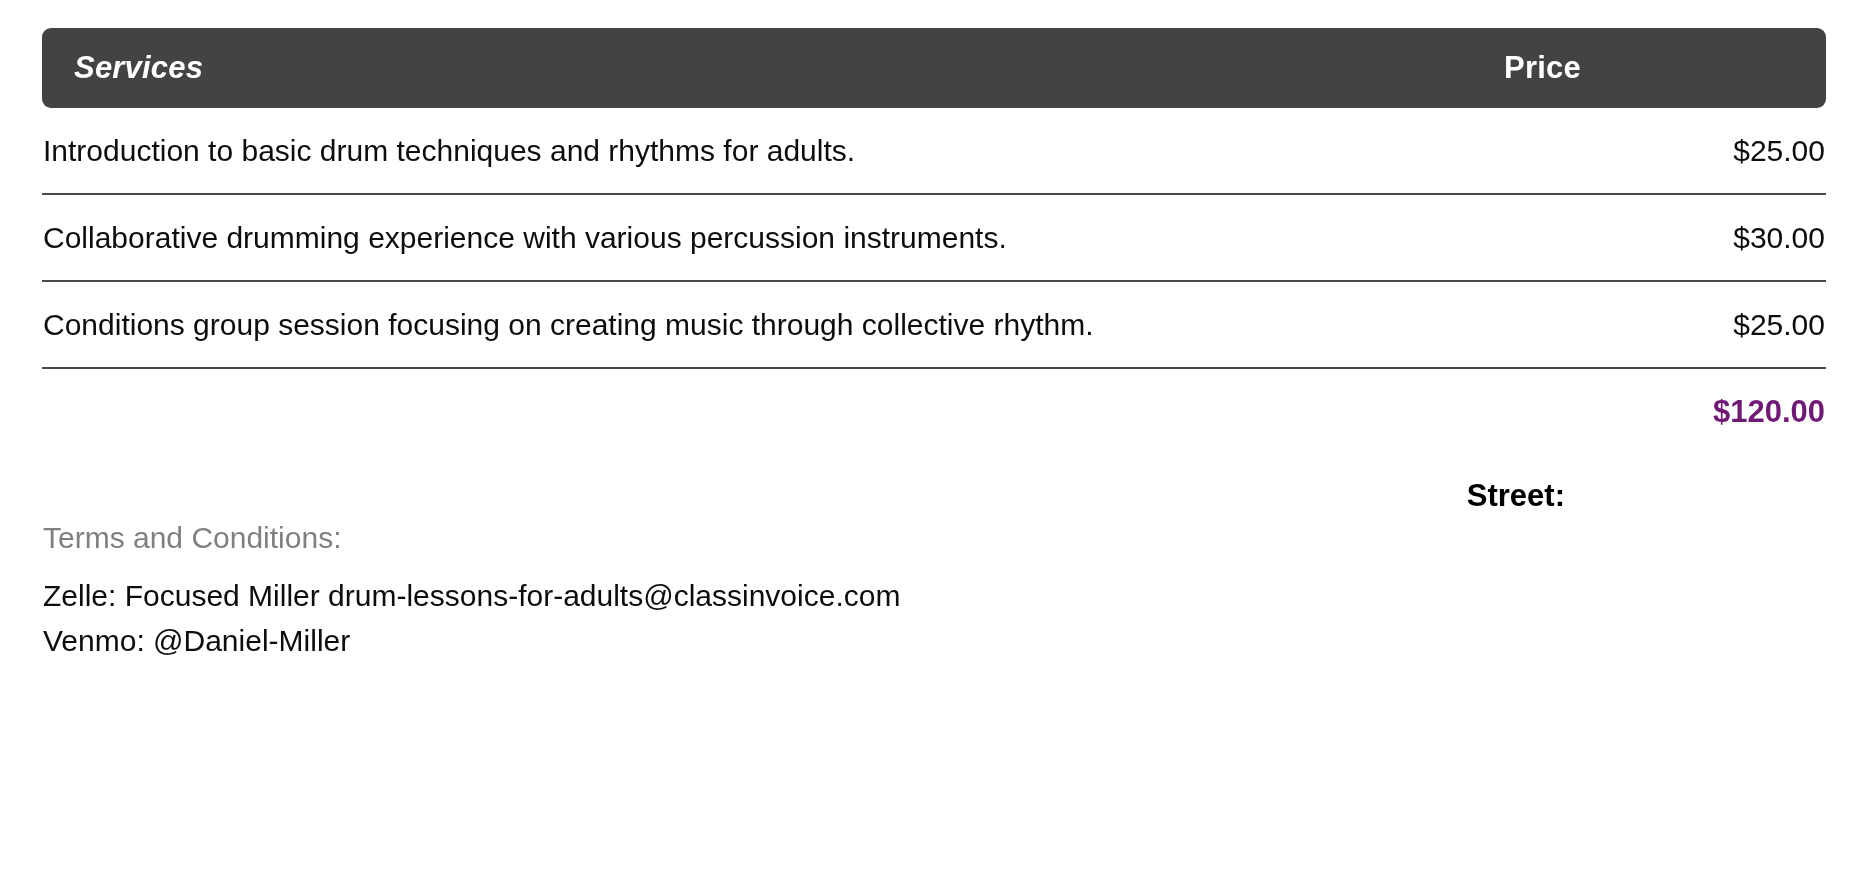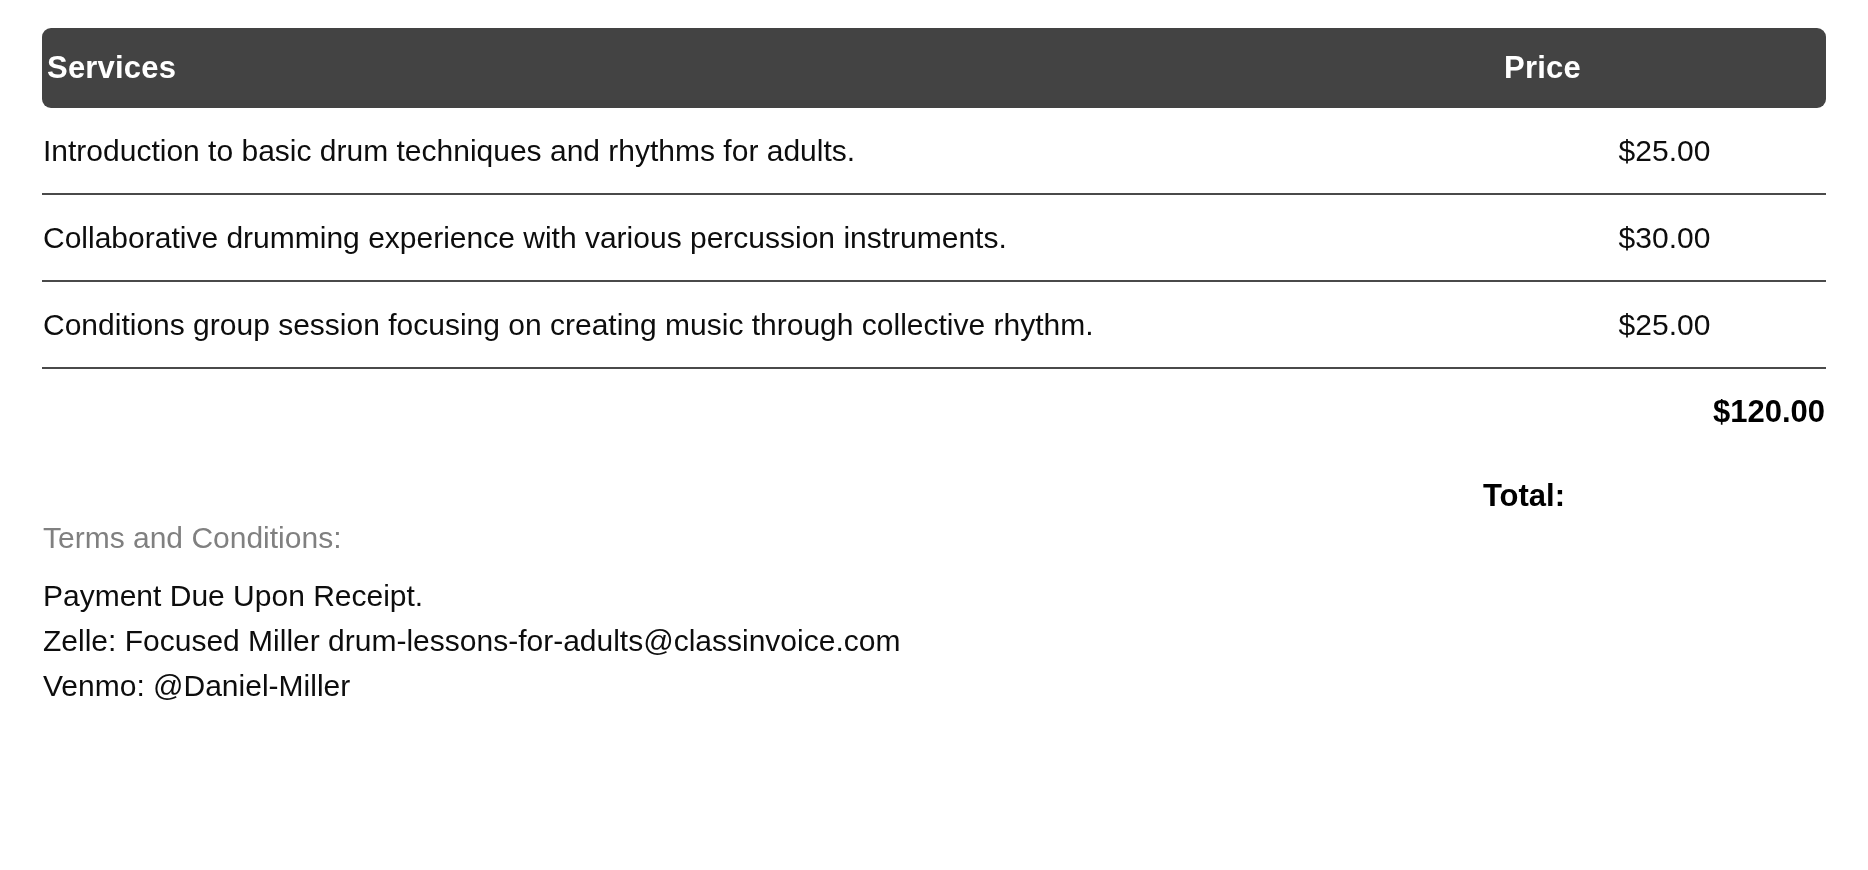--- a/index.html
+++ b/index.html
@@ -35,23 +35,24 @@
     color: #ffffff;
     font-size: 31px;
     font-weight: bold;
     padding: 0;
     height: 80px;
     vertical-align: middle;
     letter-spacing: 0.2px;
   }
   .services-table thead th.col-service {
     text-align: left;
-    padding-left: 5px;
+    padding-left: 32px;
     border-top-left-radius: 9px;
     border-bottom-left-radius: 9px;
+    font-style: italic;
   }
   .services-table thead th.col-price {
     text-align: left;
     padding-right: 22px;
     border-top-right-radius: 9px;
     border-bottom-right-radius: 9px;
     width: 300px;
   }
 
   .services-table tbody td {
@@ -61,32 +62,32 @@
     border-bottom: 2px solid #4a4a4a;
     height: 85px;
     vertical-align: middle;
     padding: 0;
   }
   .services-table tbody td.cell-service {
     text-align: left;
     padding-left: 1px;
   }
   .services-table tbody td.cell-price {
-    text-align: center;
+    text-align: right;
     padding-right: 1px;
     white-space: nowrap;
   }
 
   .services-table tfoot td {
     border-bottom: none;
     height: 86px;
     vertical-align: middle;
     font-size: 31px;
     font-weight: bold;
-    color: #000000;
+    color: #701a75;
     padding: 0;
   }
   .services-table tfoot td.total-spacer { }
   .services-table tfoot td.total-value {
     text-align: right;
     padding-right: 1px;
     white-space: nowrap;
     width: 300px;
   }
 
@@ -137,22 +138,21 @@
       </tr>
     </tbody>
     <tfoot>
       <tr>
         <td class="total-spacer"></td>
         <td class="total-value">$120.00</td>
       </tr>
     </tfoot>
   </table>
 
-  <div style="position:absolute; right:303px; top:478px; font-size:31px; font-weight:bold; color:#000;">Total:</div>
+  <div style="position:absolute; right:303px; top:478px; font-size:31px; font-weight:bold; color:#000;">Street:</div>
 
   <div class="terms-block">
     <div class="terms-heading">Terms and Conditions:</div>
-    <div class="terms-line">Payment Due Upon Receipt.</div>
     <div class="terms-line">Zelle: Focused Miller drum-lessons-for-adults@classinvoice.com</div>
     <div class="terms-line">Venmo: @Daniel-Miller</div>
   </div>
 
 </div>
 
 </body></html>

